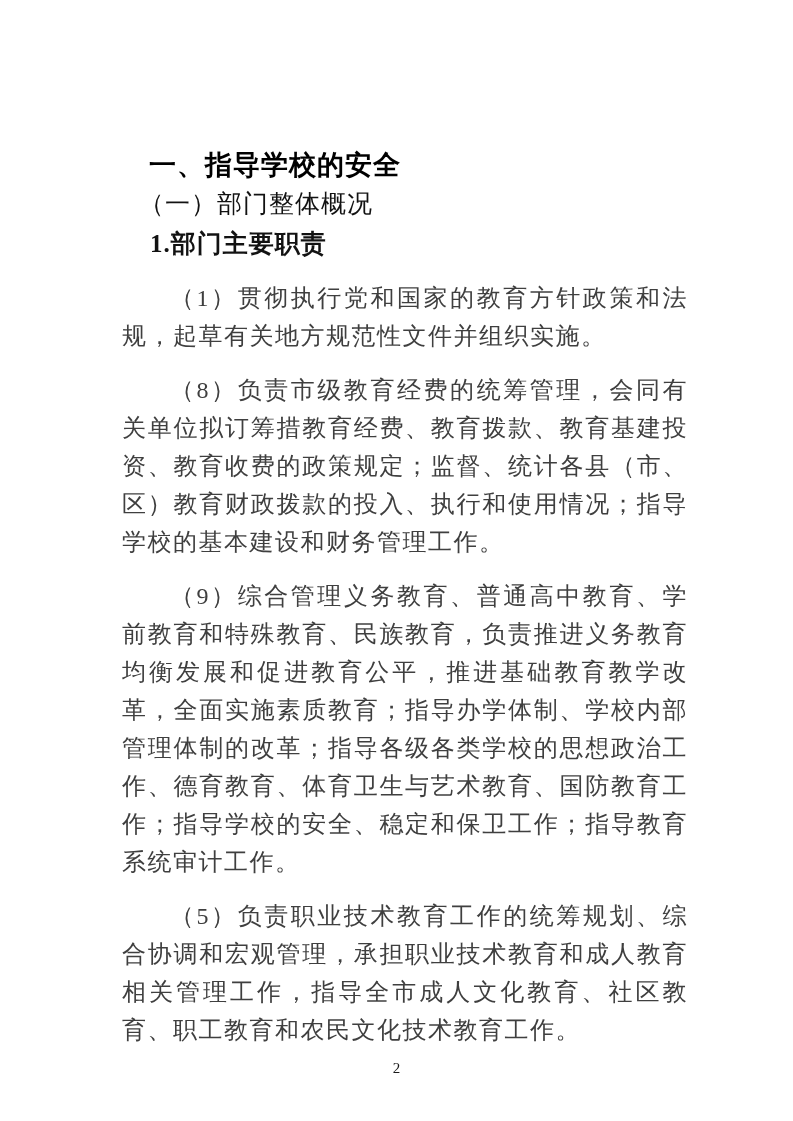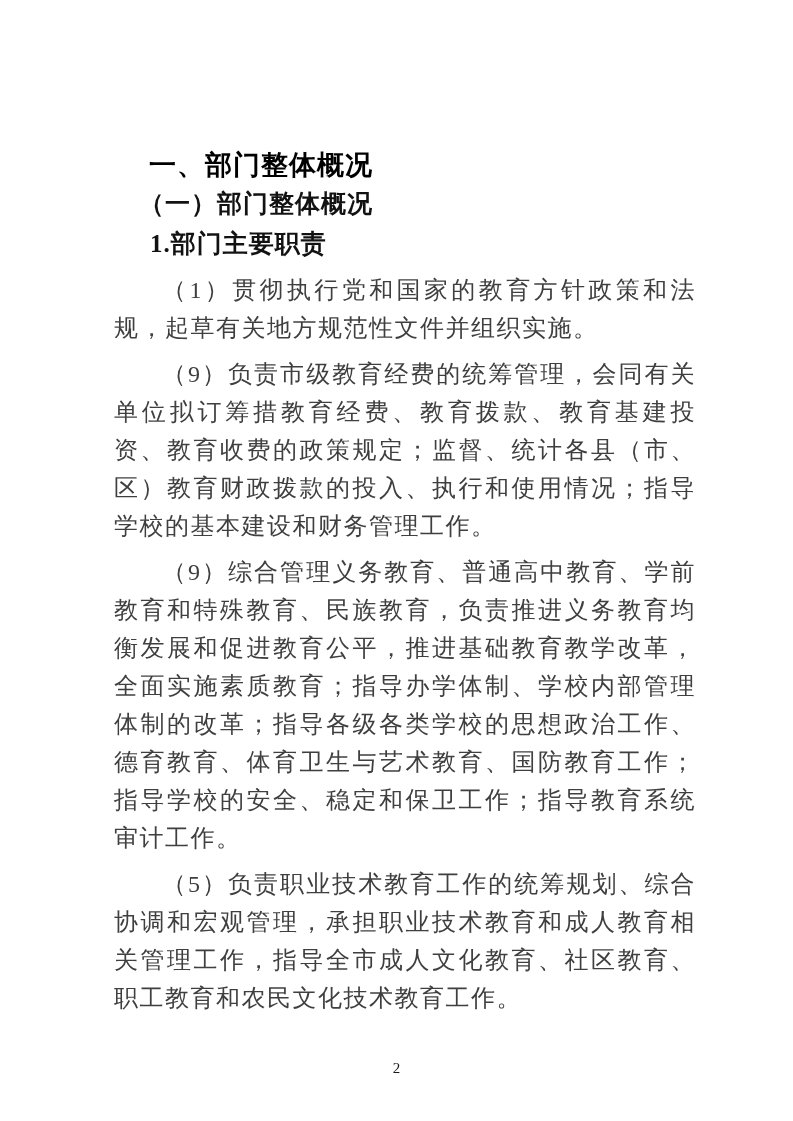--- a/index.html
+++ b/index.html
@@ -30,40 +30,40 @@
     font-weight: bold;
     color: #000000;
     letter-spacing: 1px;
     font-family: "Liberation Sans", "DejaVu Sans", sans-serif;
   }
   .h2 {
     margin: 0;
     padding-left: 33px;
     font-size: 25px;
     line-height: 40px;
-    font-weight: bold;
+    font-weight: normal;
     color: #121212;
     letter-spacing: 1px;
     font-family: "Liberation Serif", "DejaVu Serif", serif;
   }
   .h3 {
     margin: 1px;
     padding-left: 43px;
     font-size: 25px;
     line-height: 38px;
     font-weight: bold;
     color: #121212;
     letter-spacing: 1px;
     font-family: "Liberation Serif", "DejaVu Serif", serif;
   }
   .paragraphs {
     margin-top: 0;
   }
   .body-para {
-    margin: 8px;
+    margin: 16px;
     font-size: 24px;
     line-height: 38px;
     color: #3f3f3f;
     text-align: justify;
     text-indent: 2em;
     letter-spacing: 1.5px;
     font-family: "Liberation Serif", "DejaVu Serif", serif;
   }
   .page-number {
     position: absolute;
@@ -74,24 +74,24 @@
     font-size: 15px;
     color: #1a1a1a;
     font-family: "Liberation Serif", "DejaVu Serif", serif;
   }
 </style>
 </head>
 <body>
 
 <div class="page">
   <div class="content">
-    <h1 class="h1">一、部门整体概况</h1>
+    <h1 class="h1">一、指导学校的安全</h1>
     <h2 class="h2">（一）部门整体概况</h2>
     <h3 class="h3">1.部门主要职责</h3>
     <div class="paragraphs">
         <p class="body-para">（1）贯彻执行党和国家的教育方针政策和法规，起草有关地方规范性文件并组织实施。</p>
-        <p class="body-para">（9）负责市级教育经费的统筹管理，会同有关单位拟订筹措教育经费、教育拨款、教育基建投资、教育收费的政策规定；监督、统计各县（市、区）教育财政拨款的投入、执行和使用情况；指导学校的基本建设和财务管理工作。</p>
+        <p class="body-para">（8）负责市级教育经费的统筹管理，会同有关单位拟订筹措教育经费、教育拨款、教育基建投资、教育收费的政策规定；监督、统计各县（市、区）教育财政拨款的投入、执行和使用情况；指导学校的基本建设和财务管理工作。</p>
         <p class="body-para">（9）综合管理义务教育、普通高中教育、学前教育和特殊教育、民族教育，负责推进义务教育均衡发展和促进教育公平，推进基础教育教学改革，全面实施素质教育；指导办学体制、学校内部管理体制的改革；指导各级各类学校的思想政治工作、德育教育、体育卫生与艺术教育、国防教育工作；指导学校的安全、稳定和保卫工作；指导教育系统审计工作。</p>
         <p class="body-para">（5）负责职业技术教育工作的统筹规划、综合协调和宏观管理，承担职业技术教育和成人教育相关管理工作，指导全市成人文化教育、社区教育、职工教育和农民文化技术教育工作。</p>
       </div>
   </div>
   <div class="page-number">2</div>
 </div>
 
 </body></html>

